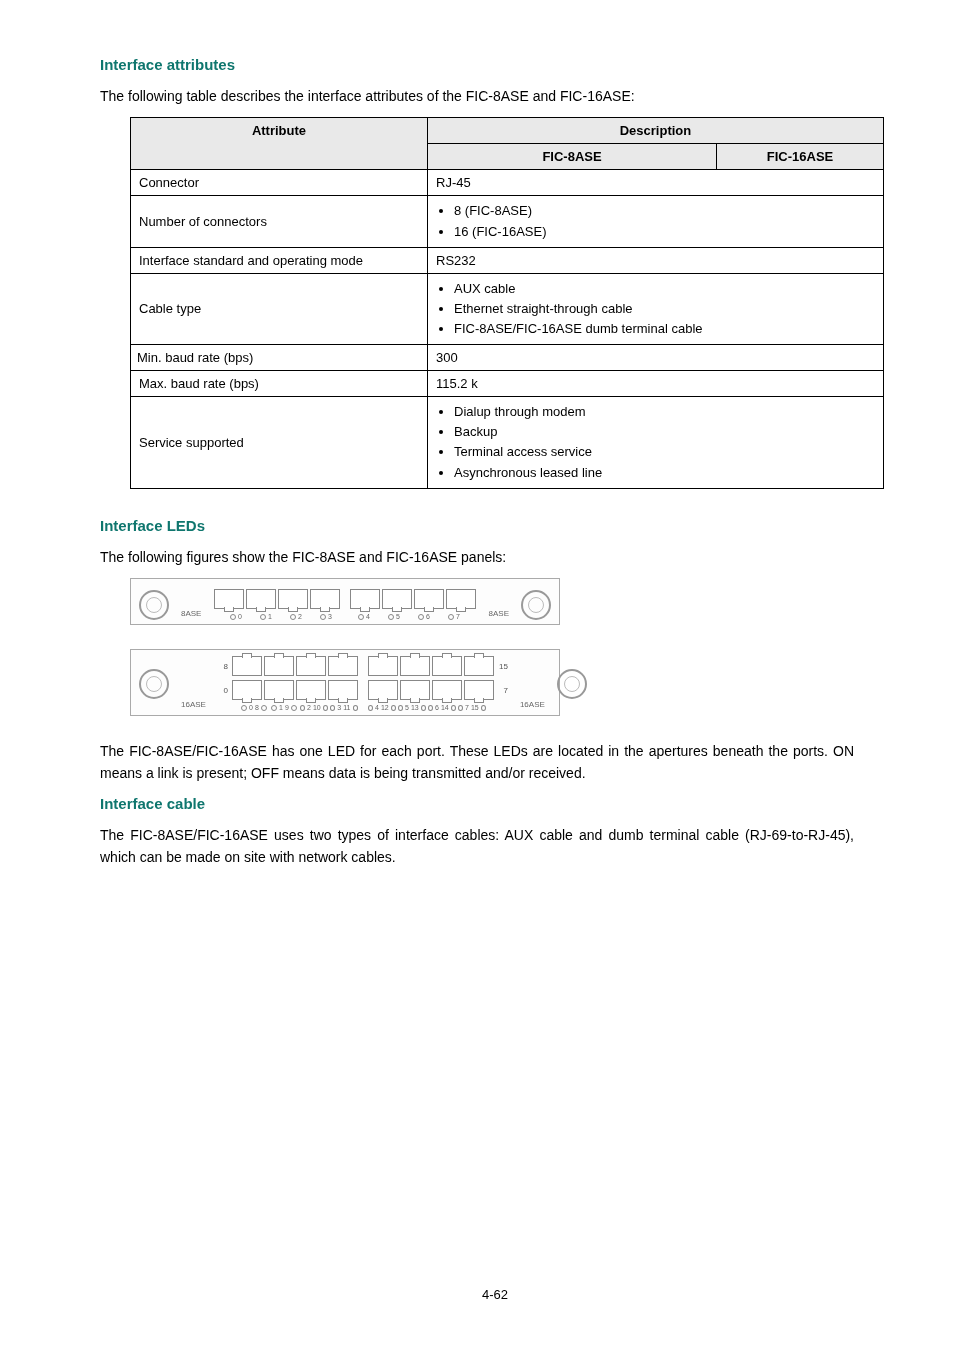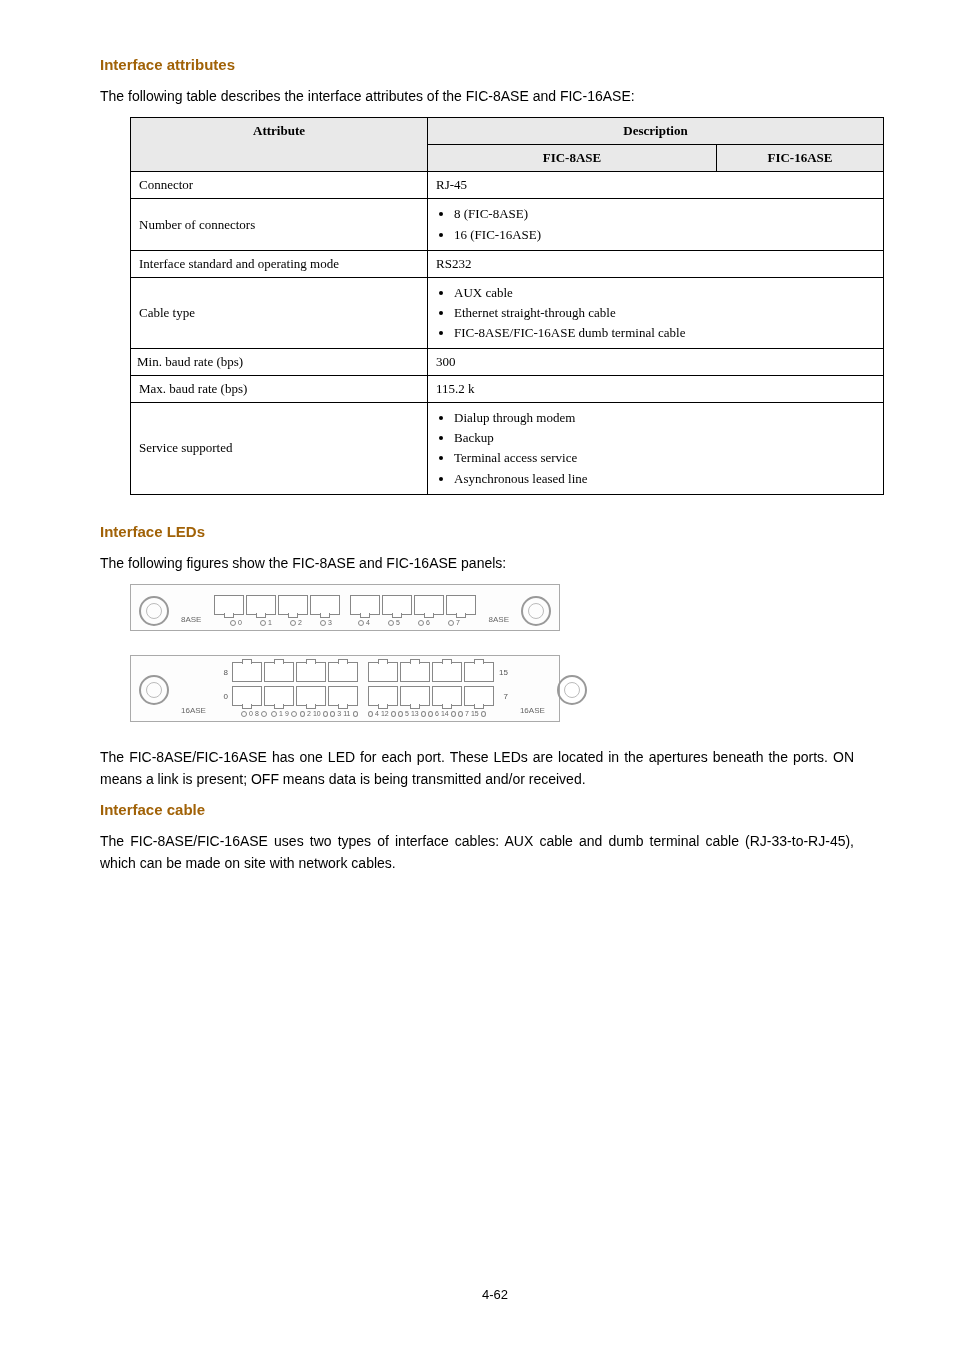--- a/index.html
+++ b/index.html
@@ -10,21 +10,21 @@
     color: #000;
   }
   .page {
     width: 954px;
     min-height: 1350px;
     box-sizing: border-box;
     padding: 56px 100px 0 100px;
     position: relative;
   }
   h3.sec {
-    color: #a16207;
+    color: #0f766e;
     font-size: 15px;
     font-weight: bold;
     margin: 0 0 12px 0;
   }
   .indent {
     margin-left: 30px;
   }
   p.body {
     font-size: 14px;
     line-height: 1.6;
@@ -39,21 +39,20 @@
   table.attr {
     border-collapse: collapse;
     width: 100%;
     font-size: 13px;
   }
   table.attr th, table.attr td {
     border: 1px solid #000;
     padding: 5px 8px;
     vertical-align: top;
     text-align: left;
-    font-family: Liberation Serif, serif;
   }
   table.attr th {
     background: #e9e9e9;
     font-weight: bold;
     text-align: center;
   }
   table.attr td.attrcell {
     vertical-align: middle;
   }
   ul.bul {
@@ -411,16 +410,16 @@
           </div>
         </div>
     </div>
     <div class="rightlabel">16ASE</div>
     <div class="screwhole"></div>
   </div>
 
   <p class="body indent justify">The FIC-8ASE/FIC-16ASE has one LED for each port. These LEDs are located in the apertures beneath the ports. ON means a link is present; OFF means data is being transmitted and/or received.</p>
 
   <h3 class="sec" style="margin-top:4px">Interface cable</h3>
-  <p class="body indent justify">The FIC-8ASE/FIC-16ASE uses two types of interface cables: AUX cable and dumb terminal cable (RJ-33-to-RJ-45), which can be made on site with network cables.</p>
+  <p class="body indent justify">The FIC-8ASE/FIC-16ASE uses two types of interface cables: AUX cable and dumb terminal cable (RJ-69-to-RJ-45), which can be made on site with network cables.</p>
 
   <div class="footer">4-62</div>
 </div>
 
 </body></html>

